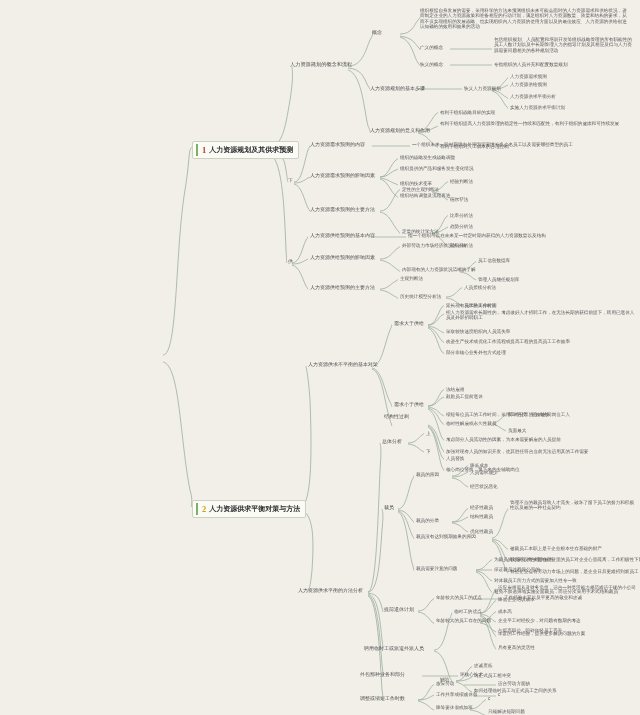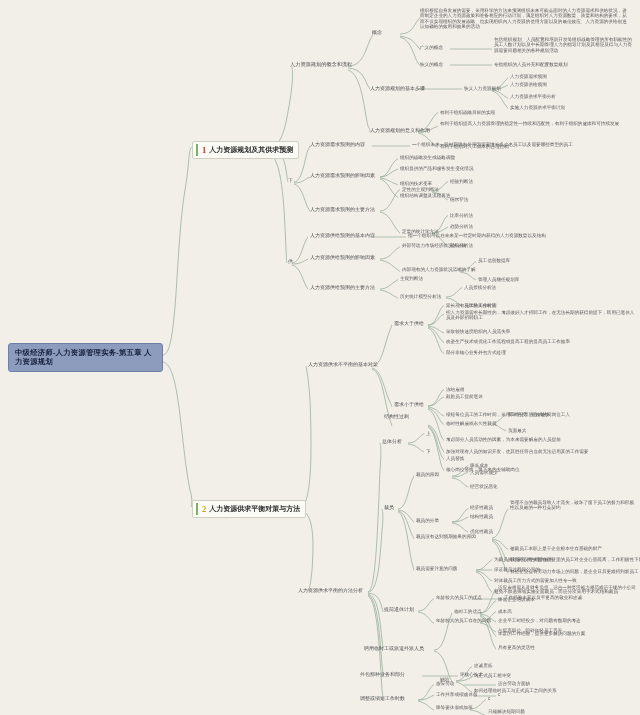--- a/index.html
+++ b/index.html
@@ -218,21 +218,20 @@
       <path d="M418,700 C426,700 428,698 432,696 C435,695 433,695 434,695"></path>
       <path d="M418,701 C426,703 428,706 432,709 C435,710 433,710 434,710"></path>
 
       <path d="M464,685 L496,685" stroke-width="0.7"></path>
       <path d="M474,696 L496,696" stroke-width="0.7"></path>
       <path d="M470,709 C478,709 480,704 484,701 C487,699 485,700 486,700"></path>
       <path d="M470,710 C478,711 480,713 484,715 C487,716 485,716 486,716"></path>
     </g>
   </svg>
 
-  <div class="node root">中级经济师-人力资源管理实务-第五章 人力资源规划</div>
 
   <div class="node b1 one">
     <span class="bar"></span>
     <span class="num">1</span>
     <span>人力资源规划及其供求预测</span>
   </div>
 
   <div class="node b1 two">
     <span class="bar"></span>
     <span class="num">2</span>

